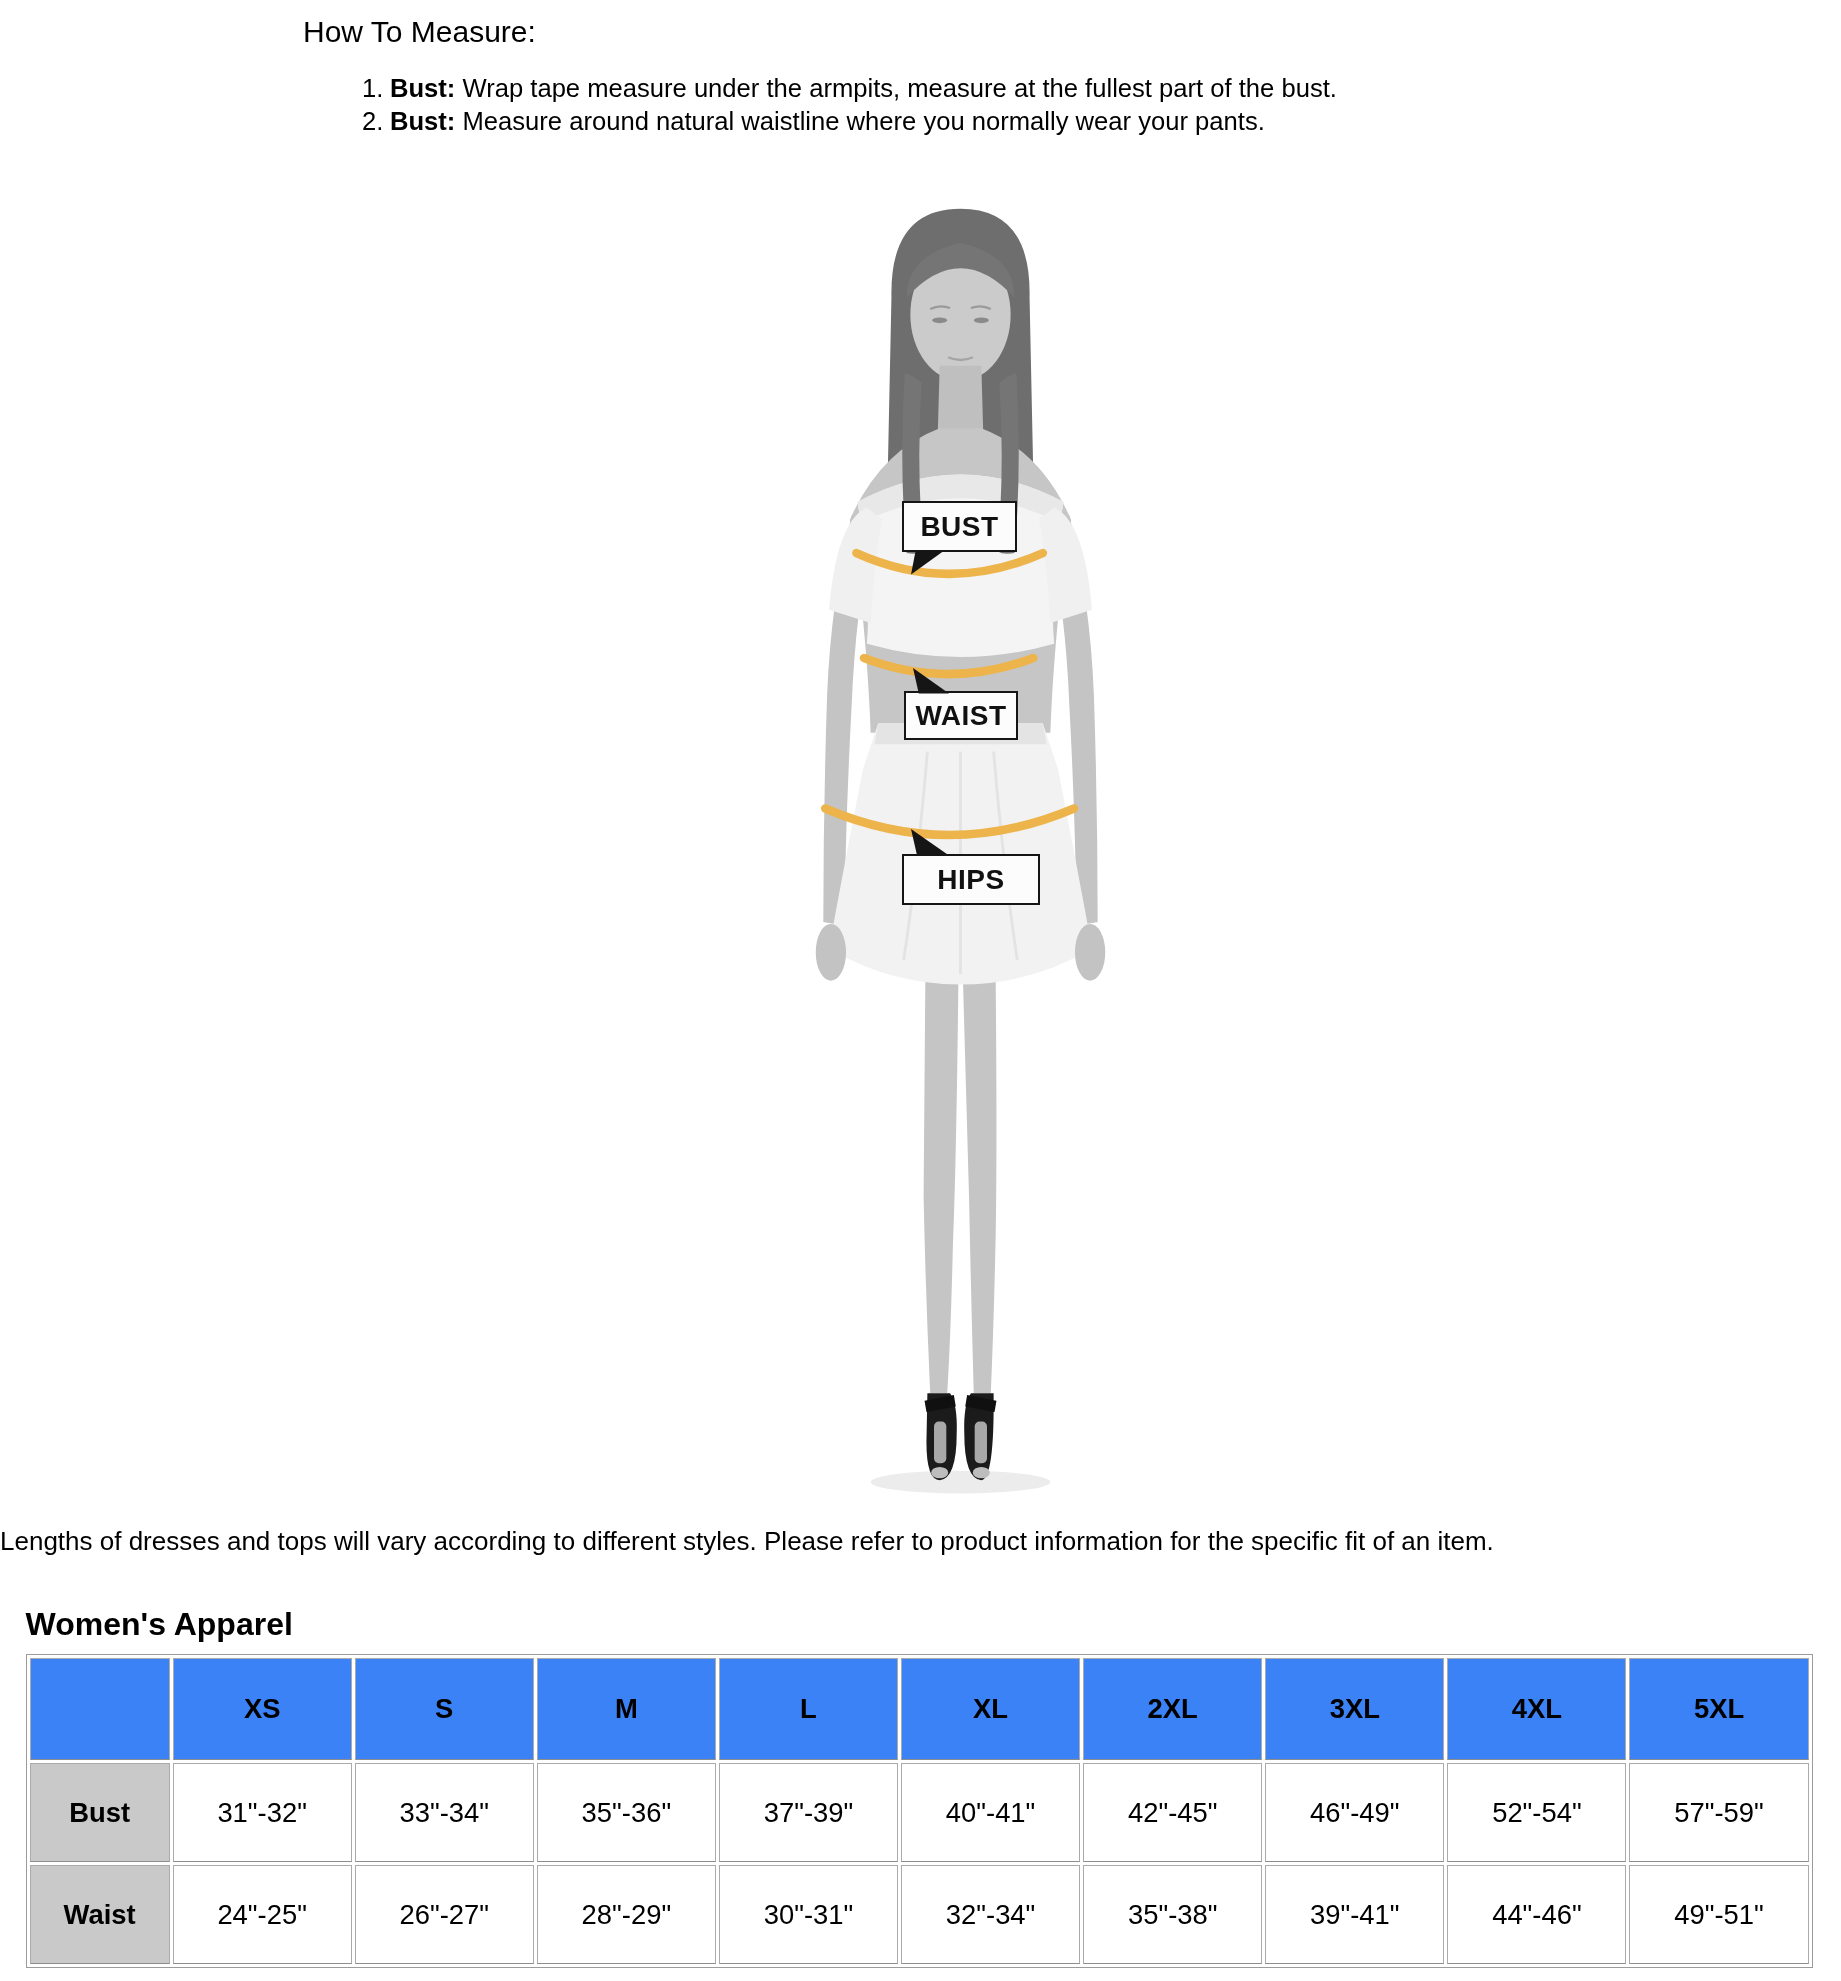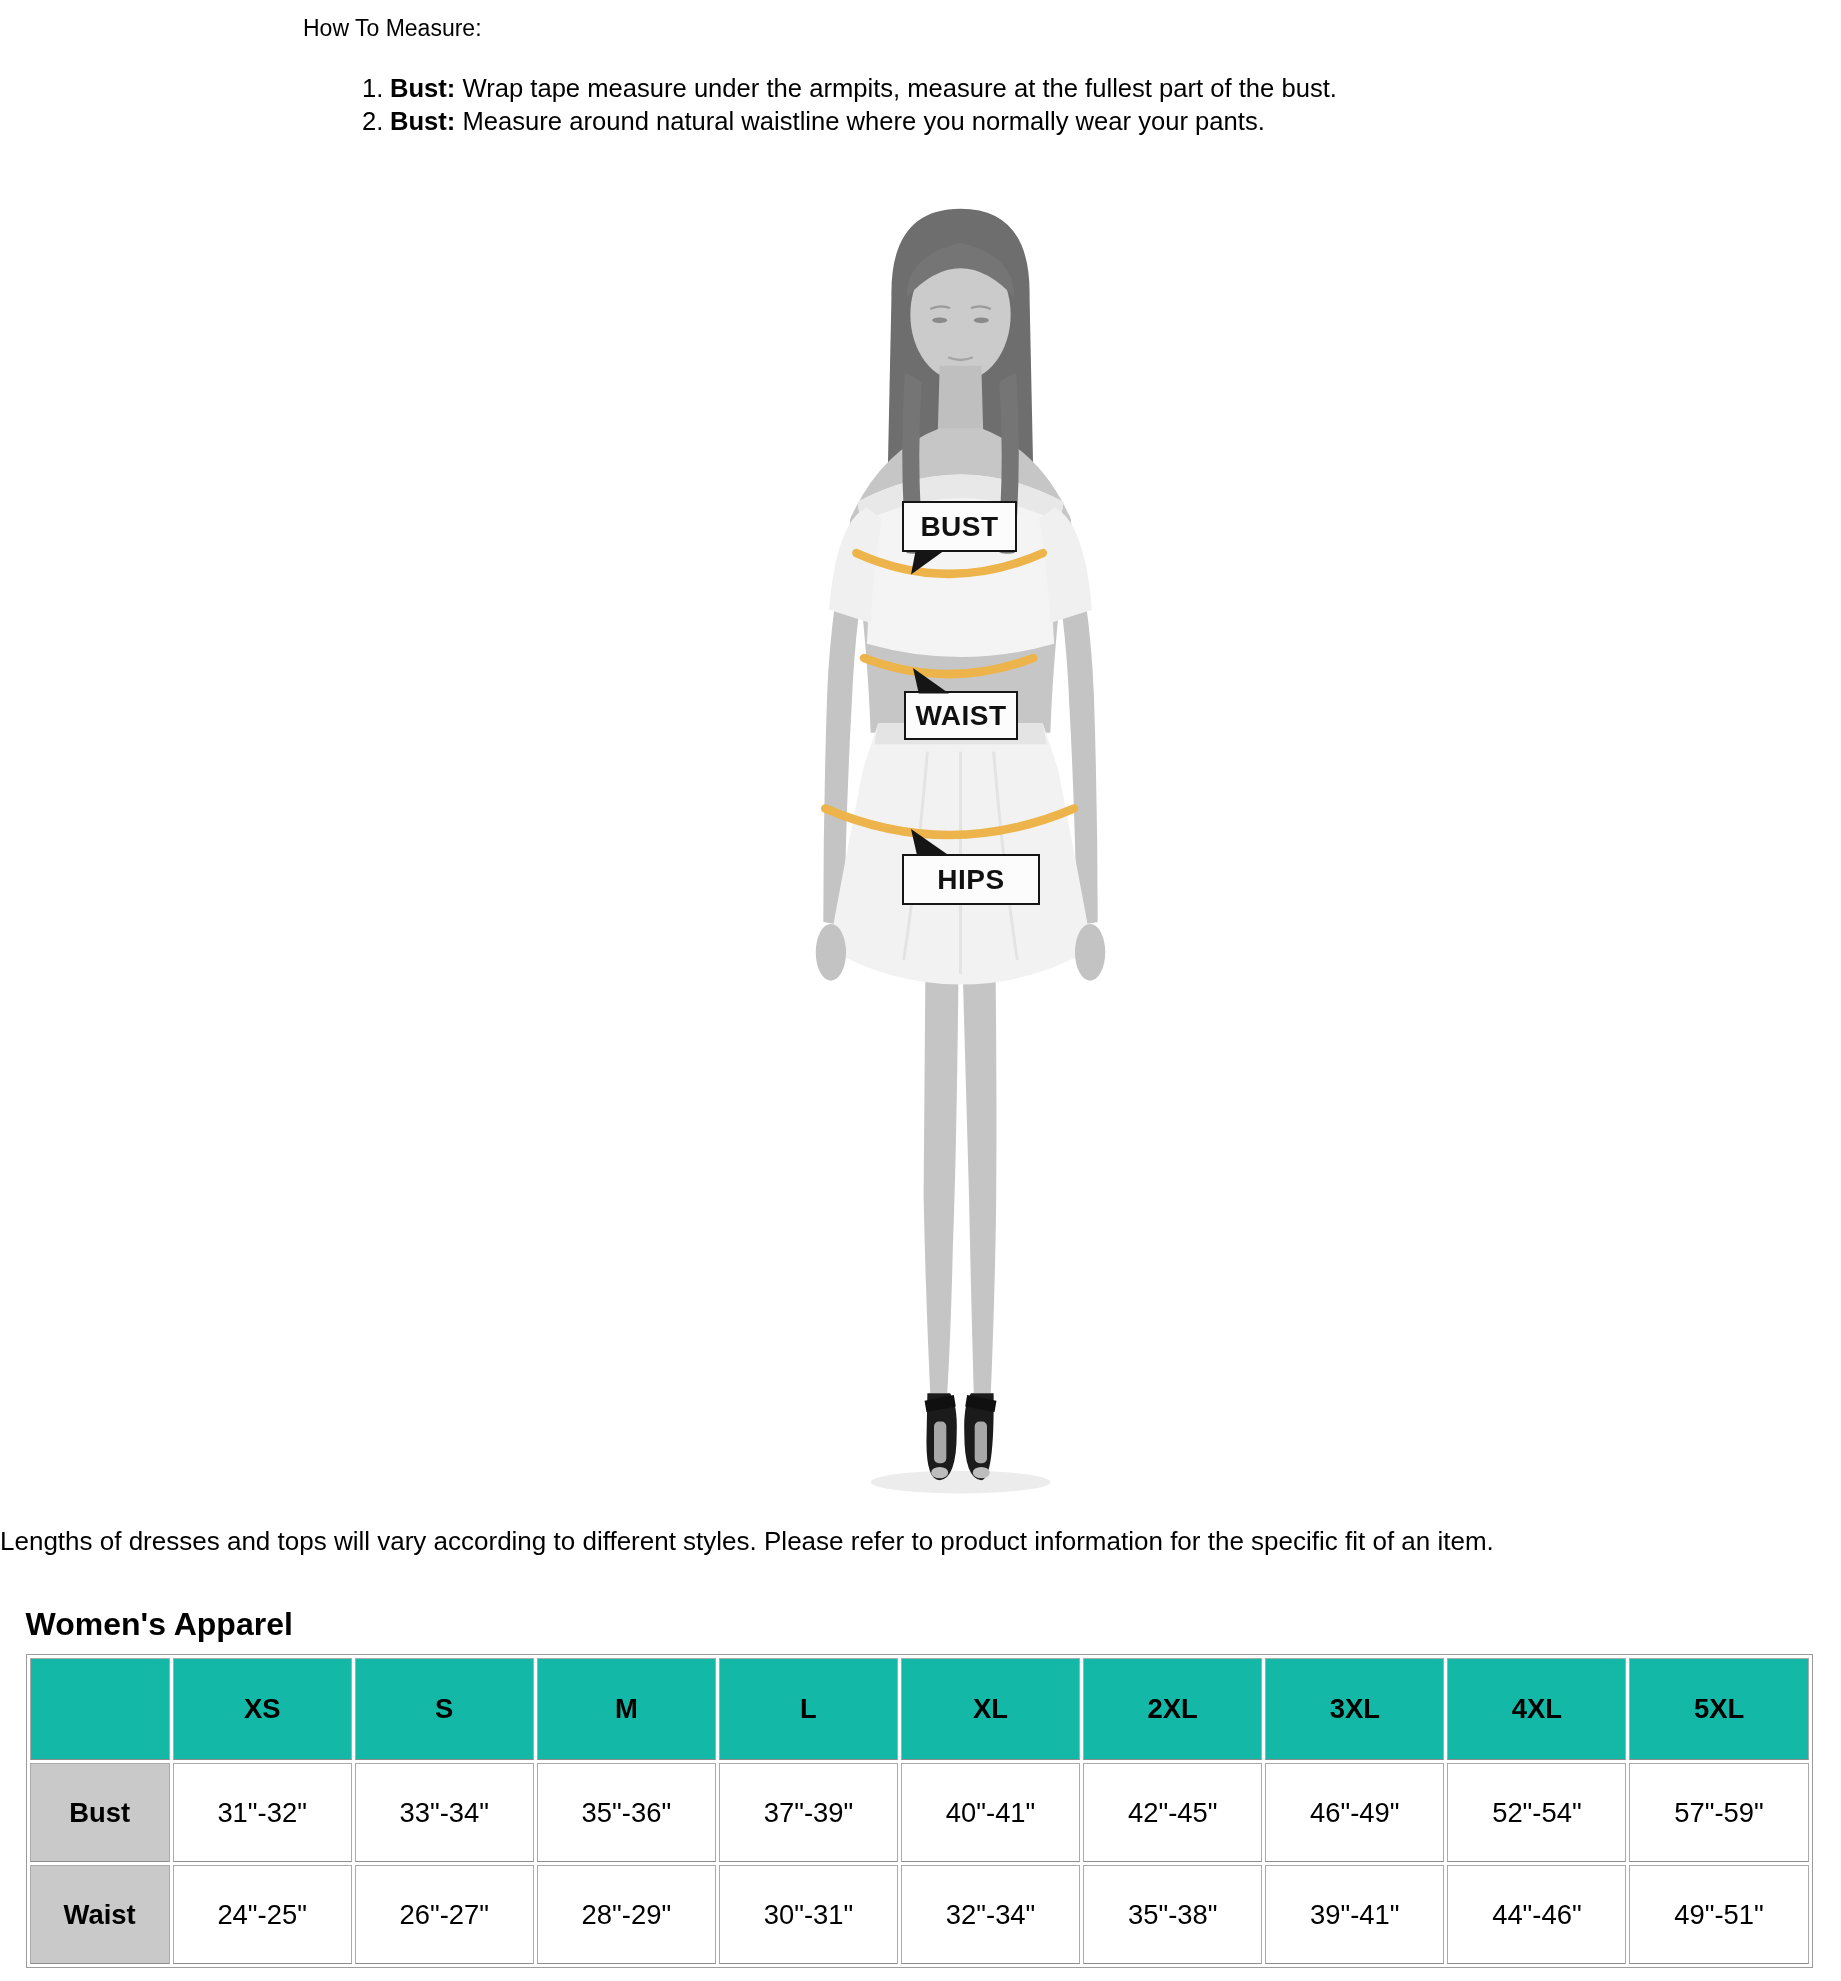--- a/index.html
+++ b/index.html
@@ -6,21 +6,21 @@
   body{
     position:relative;
     width:1842px;height:1982px;
     background:#ffffff;
     font-family:"Liberation Sans", sans-serif;
     color:#000;
     overflow:hidden;
   }
   .howto-title{
     position:absolute;left:303px;top:15px;
-    font-size:23px;
+    font-size:30px;
     text-align:center;
   }
   .instructions{
     position:absolute;left:362px;top:72px;
     font-size:25.6px;line-height:33px;
   }
   .instr-line{white-space:nowrap;}
   .instr-num{display:inline-block;margin-right:6.6px;}
   .instr-label{font-weight:bold;}
   
@@ -59,21 +59,21 @@
     border-collapse:separate;border-spacing:3.8px;
     border:1.9px solid #9b9b9b;
     table-layout:fixed;background:#ffffff;
   }
   .size-table th,.size-table td{
     border:0.9px solid #ababab;
     border-bottom:1.9px solid #8d8d8d;
     text-align:center;vertical-align:middle;
     font-size:27.4px;padding:0;
   }
-  .size-table thead th{background:#14b8a6;height:100px;font-weight:bold;}
+  .size-table thead th{background:#3b82f6;height:100px;font-weight:bold;}
   .size-table tbody th{background:#c9c9c9;font-weight:bold;}
   .size-table tbody td{background:#ffffff;font-weight:normal;height:97px;}
   .size-table col.label-col{width:140px;}
 </style>
 </head>
 <body>
 
 <div class="howto-title">How To Measure:</div>
 
 <div class="instructions">

